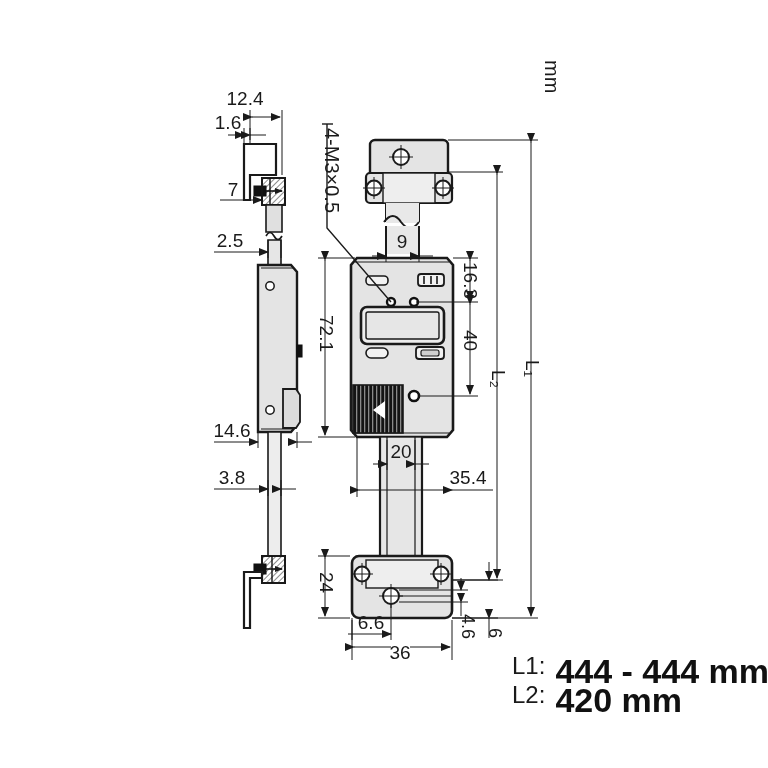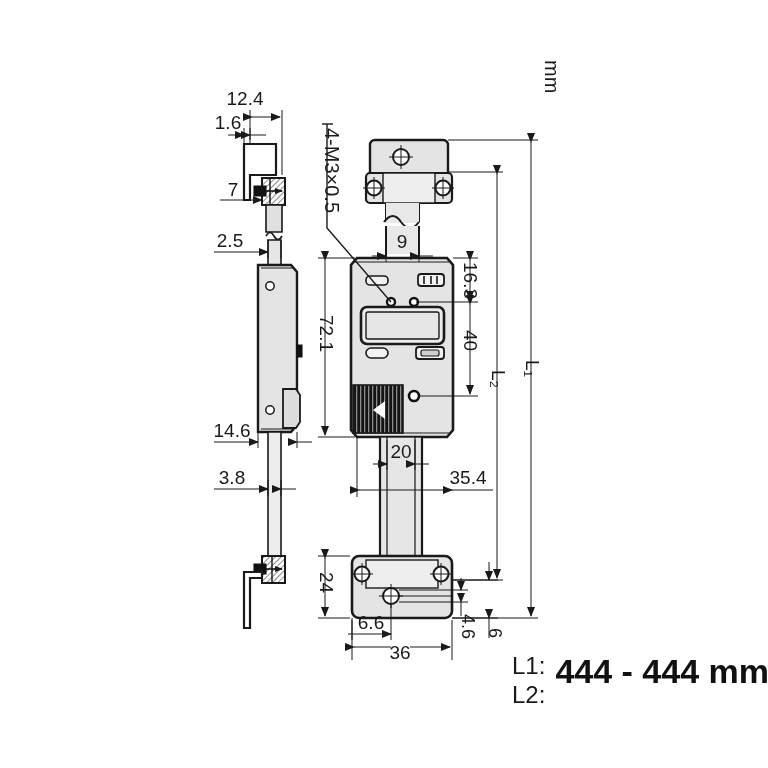--- a/index.html
+++ b/index.html
@@ -266,15 +266,16 @@
 
   </g>
 </svg>
 
 <div class="legend legend-row" id="l1row">
   <span class="legend-key">L1:</span>
   <span class="legend-val">444 - 444 mm</span>
 </div>
 <div class="legend legend-row" id="l2row">
   <span class="legend-key">L2:</span>
+  <span class="legend-val">420 mm</span>
 </div>
 
 </div>
 
 </body></html>

